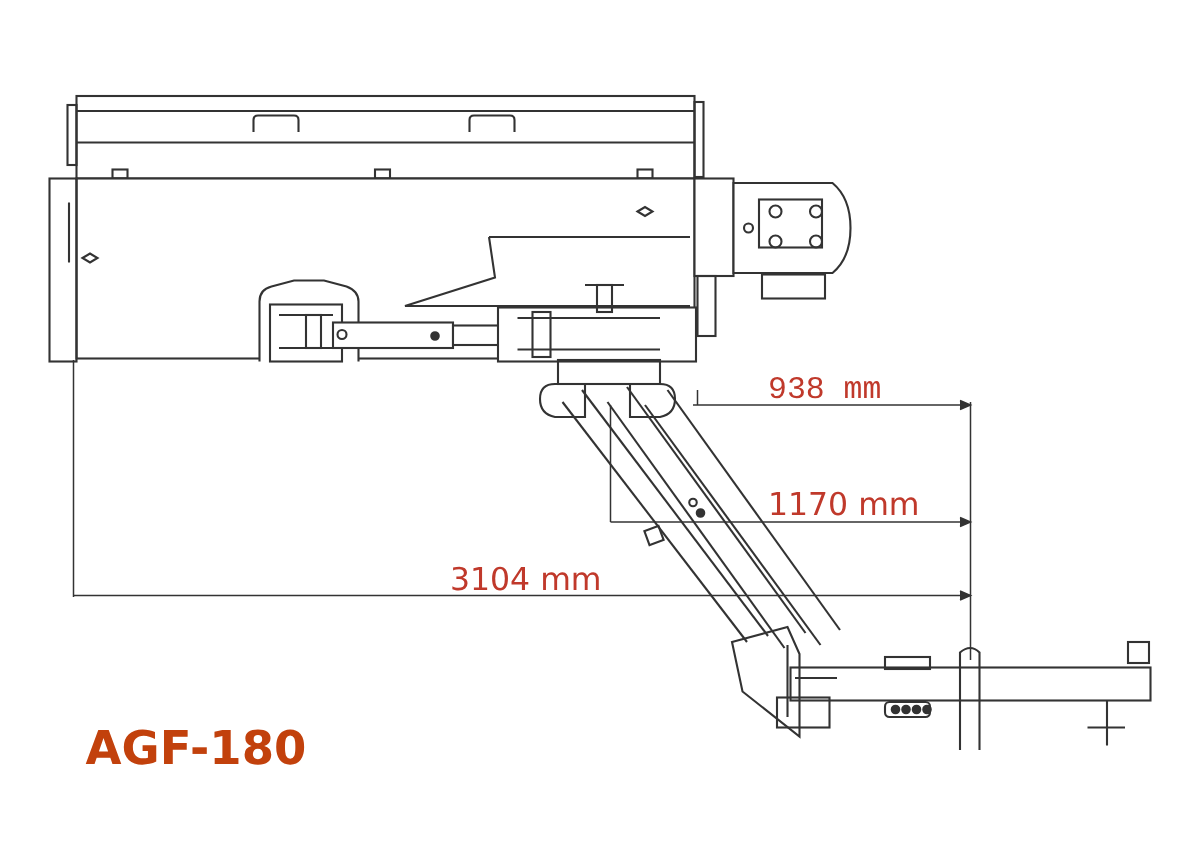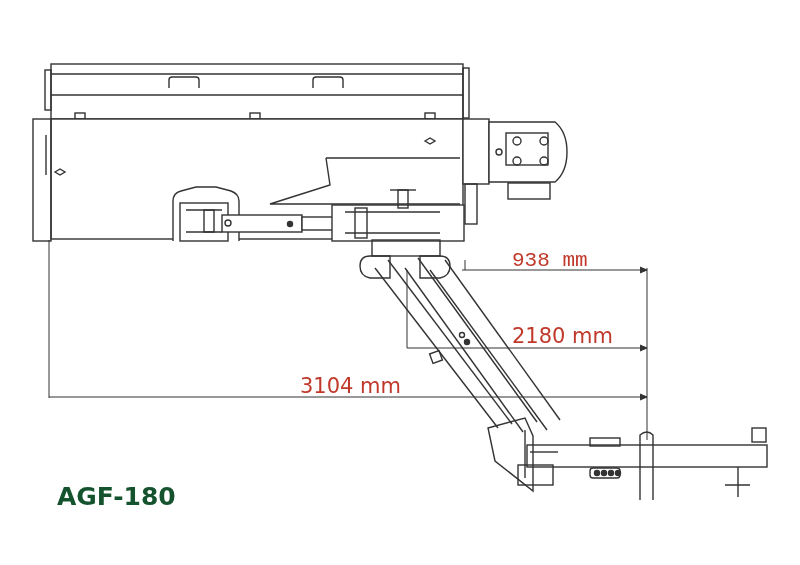--- a/index.html
+++ b/index.html
@@ -1,19 +1,19 @@
 <!DOCTYPE html>
 <html><head>
 <meta charset="utf-8">
 <style>
   html, body { margin:0; padding:0; background:#ffffff; }
   body { width:800px; height:565px; position:relative; overflow:hidden; font-family:"Liberation Sans", sans-serif; }
   #drawing { position:absolute; left:0; top:0; }
   .dim-label { position:absolute; font-family:"DejaVu Sans", sans-serif; font-size:21px; color:#c0392b; white-space:nowrap; line-height:1; }
-  .model-label { position:absolute; left:57px; top:484px; font-family:"DejaVu Sans", sans-serif; font-weight:bold; font-size:25px; color:#14532d; line-height:1; }
+  .model-label { position:absolute; left:57px; top:484px; font-family:"DejaVu Sans", sans-serif; font-weight:bold; font-size:31px; color:#c2410c; line-height:1; }
 </style>
 </head>
 <body>
 
 <svg id="drawing" width="800" height="565" viewBox="0 0 800 565" xmlns="http://www.w3.org/2000/svg" fill="none" stroke="#333" stroke-width="1.4">
 
   <g>
     <rect x="51" y="64" width="412" height="55" fill="#fff"></rect>
     <line x1="51" y1="74" x2="463" y2="74"></line>
     <line x1="51" y1="95" x2="463" y2="95"></line>
@@ -112,15 +112,15 @@
     <line x1="407" y1="270" x2="407" y2="348"></line>
     <line x1="407" y1="348" x2="647" y2="348"></line>
     <line x1="647" y1="268" x2="647" y2="440"></line>
     <path d="M640 267 l7 3 l-7 3" fill="#333"></path>
     <path d="M640 345 l7 3 l-7 3" fill="#333"></path>
     <path d="M640 394 l7 3 l-7 3" fill="#333"></path>
   </g>
 </svg>
 
 <div class="dim-label" style="left:512px; top:250px;font-family:Liberation Mono, monospace;">938 mm</div>
-<div class="dim-label" style="left:512px; top:326px;">2180 mm</div>
+<div class="dim-label" style="left:512px; top:326px;">1170 mm</div>
 <div class="dim-label" style="left:300px; top:376px;">3104 mm</div>
 <div class="model-label">AGF-180</div>
 
 </body></html>

